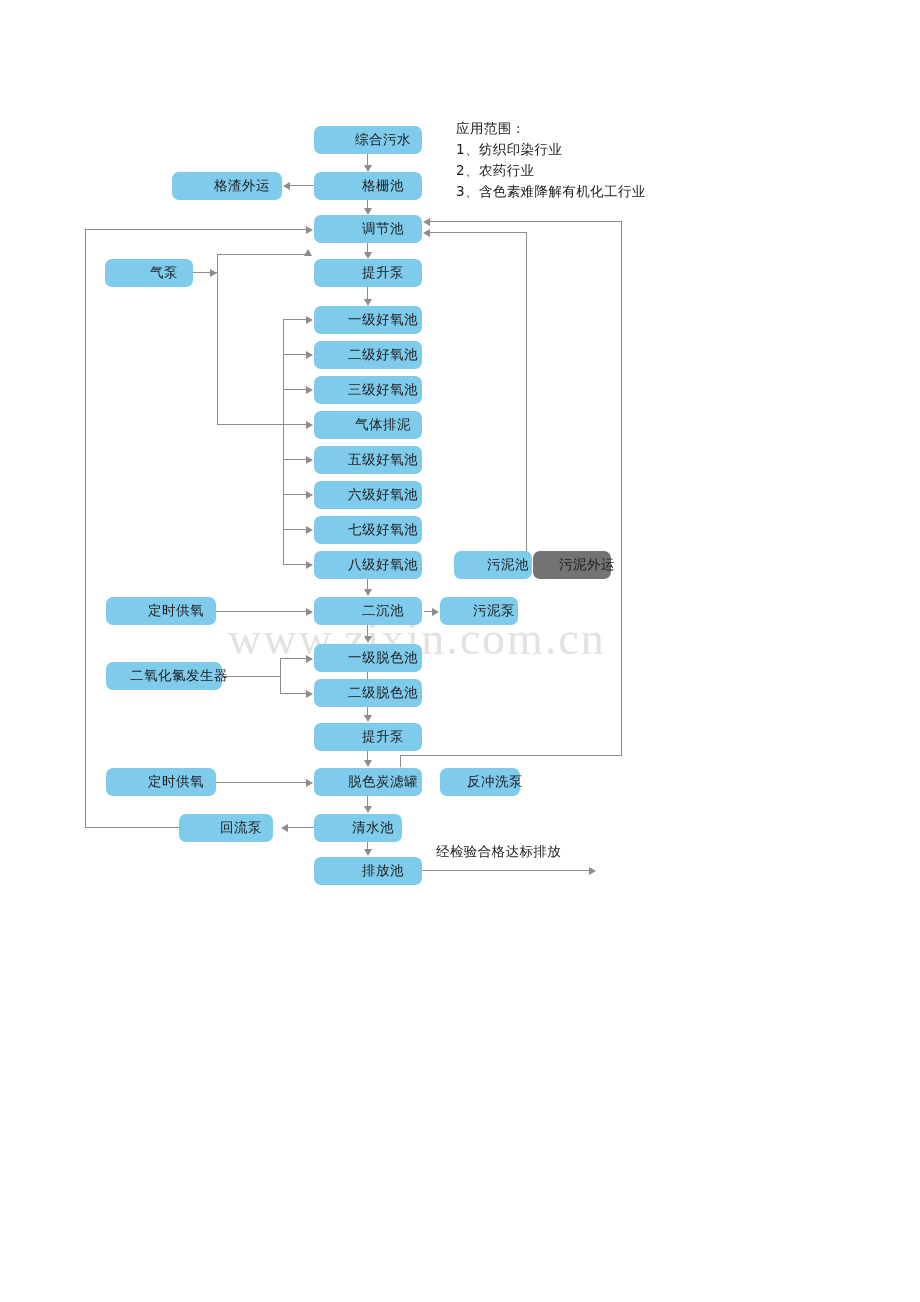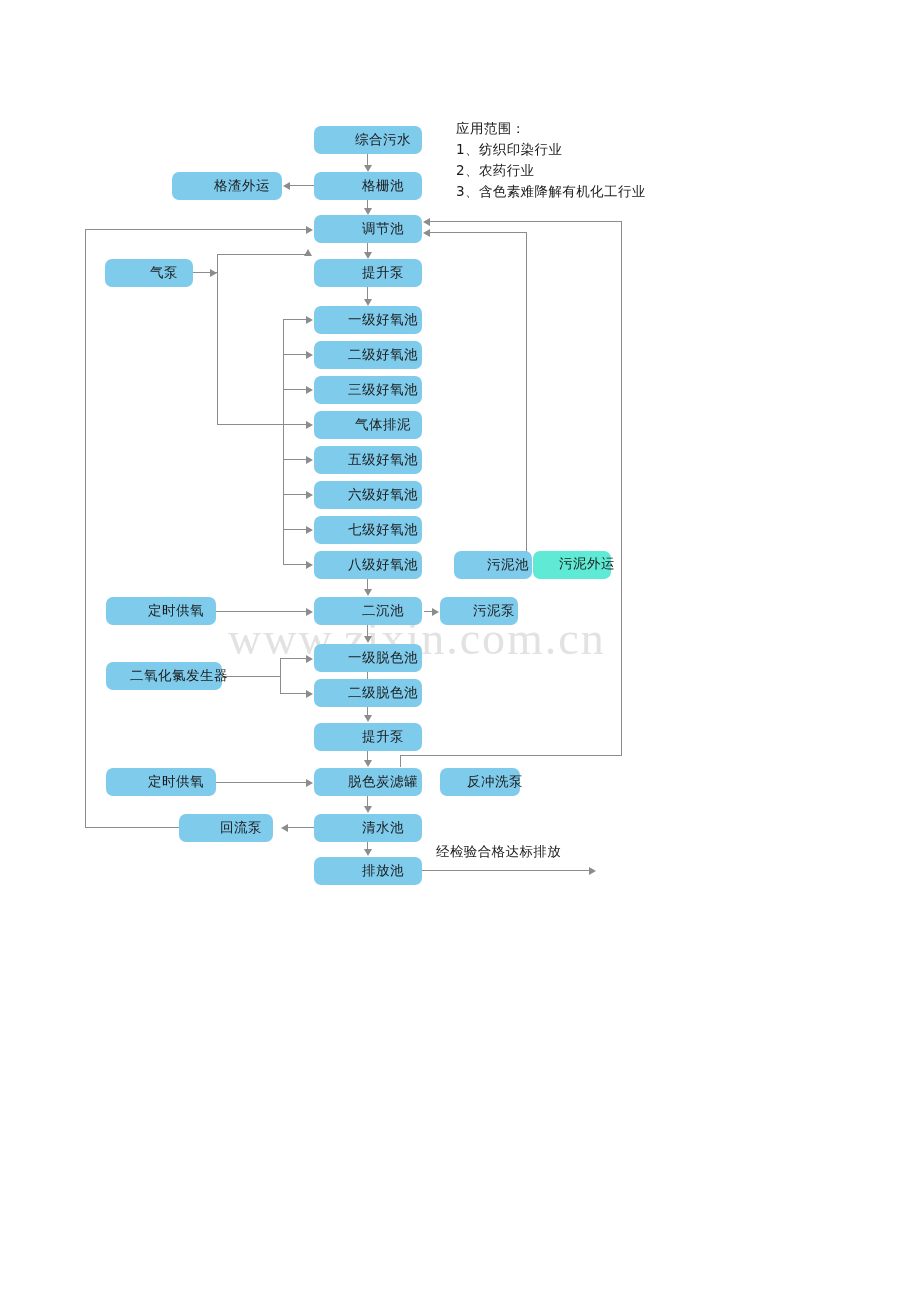--- a/index.html
+++ b/index.html
@@ -210,32 +210,32 @@
   <div class="node" style="left: 105px; top: 259px; width: 88px; height: 28px; background: rgb(127, 203, 236);">气泵</div>
   <div class="node" style="left: 314px; top: 306px; width: 108px; height: 28px; background: rgb(127, 203, 236);">一级好氧池</div>
   <div class="node" style="left: 314px; top: 341px; width: 108px; height: 28px; background: rgb(127, 203, 236);">二级好氧池</div>
   <div class="node" style="left: 314px; top: 376px; width: 108px; height: 28px; background: rgb(127, 203, 236);">三级好氧池</div>
   <div class="node" style="left: 314px; top: 411px; width: 108px; height: 28px; background: rgb(127, 203, 236);">气体排泥</div>
   <div class="node" style="left: 314px; top: 446px; width: 108px; height: 28px; background: rgb(127, 203, 236);">五级好氧池</div>
   <div class="node" style="left: 314px; top: 481px; width: 108px; height: 28px; background: rgb(127, 203, 236);">六级好氧池</div>
   <div class="node" style="left: 314px; top: 516px; width: 108px; height: 28px; background: rgb(127, 203, 236);">七级好氧池</div>
   <div class="node" style="left: 314px; top: 551px; width: 108px; height: 28px; background: rgb(127, 203, 236);">八级好氧池</div>
   <div class="node" style="left: 440px; top: 551px; width: 78px; height: 28px; background: rgb(127, 203, 236); margin-left: 14px;">污泥池</div>
-  <div class="node" style="left: 533px; top: 551px; width: 78px; height: 28px; background: #5eead4; font-family: Liberation Mono, monospace;">污泥外运</div>
+  <div class="node" style="left: 533px; top: 551px; width: 78px; height: 28px; background: #737373;">污泥外运</div>
   <div class="node" style="left: 314px; top: 597px; width: 108px; height: 28px; background: rgb(127, 203, 236);">二沉池</div>
   <div class="node" style="left: 106px; top: 597px; width: 110px; height: 28px; background: rgb(127, 203, 236);">定时供氧</div>
   <div class="node" style="left: 440px; top: 597px; width: 78px; height: 28px; background: rgb(127, 203, 236);">污泥泵</div>
   <div class="node" style="left: 314px; top: 644px; width: 108px; height: 28px; background: rgb(127, 203, 236);">一级脱色池</div>
   <div class="node" style="left: 106px; top: 662px; width: 116px; height: 28px; background: rgb(127, 203, 236);">二氧化氯发生器</div>
   <div class="node" style="left: 314px; top: 679px; width: 108px; height: 28px; background: rgb(127, 203, 236);">二级脱色池</div>
   <div class="node" style="left: 314px; top: 723px; width: 108px; height: 28px; background: rgb(127, 203, 236);">提升泵</div>
   <div class="node" style="left: 314px; top: 768px; width: 108px; height: 28px; background: rgb(127, 203, 236);">脱色炭滤罐</div>
   <div class="node" style="left: 106px; top: 768px; width: 110px; height: 28px; background: rgb(127, 203, 236);">定时供氧</div>
   <div class="node" style="left: 440px; top: 768px; width: 80px; height: 28px; background: rgb(127, 203, 236);">反冲洗泵</div>
-  <div class="node" style="left: 314px; top: 814px; width: 108px; height: 28px; background: rgb(127, 203, 236);">清水池</div>
+  <div class="node" style="left: 314px; top: 814px; width: 88px; height: 28px; background: rgb(127, 203, 236);">清水池</div>
   <div class="node" style="left: 179px; top: 814px; width: 94px; height: 28px; background: rgb(127, 203, 236);">回流泵</div>
   <div class="node" style="left: 314px; top: 857px; width: 108px; height: 28px; background: rgb(127, 203, 236); text-align: right;">排放池</div>
 
   <div class="note" style="left: 456px; top: 118px;">应用范围：
 1、纺织印染行业
 2、农药行业
 3、含色素难降解有机化工行业</div>
   <div class="edge-label" style="left: 436px; top: 843px;">经检验合格达标排放</div>
 
 </div>

